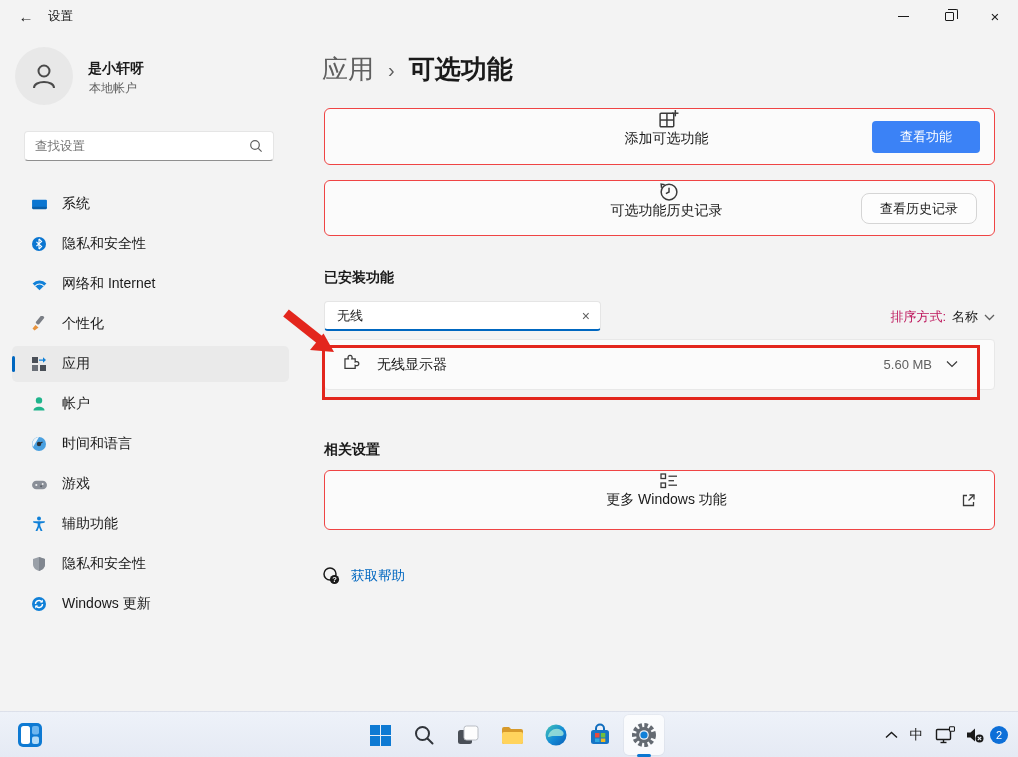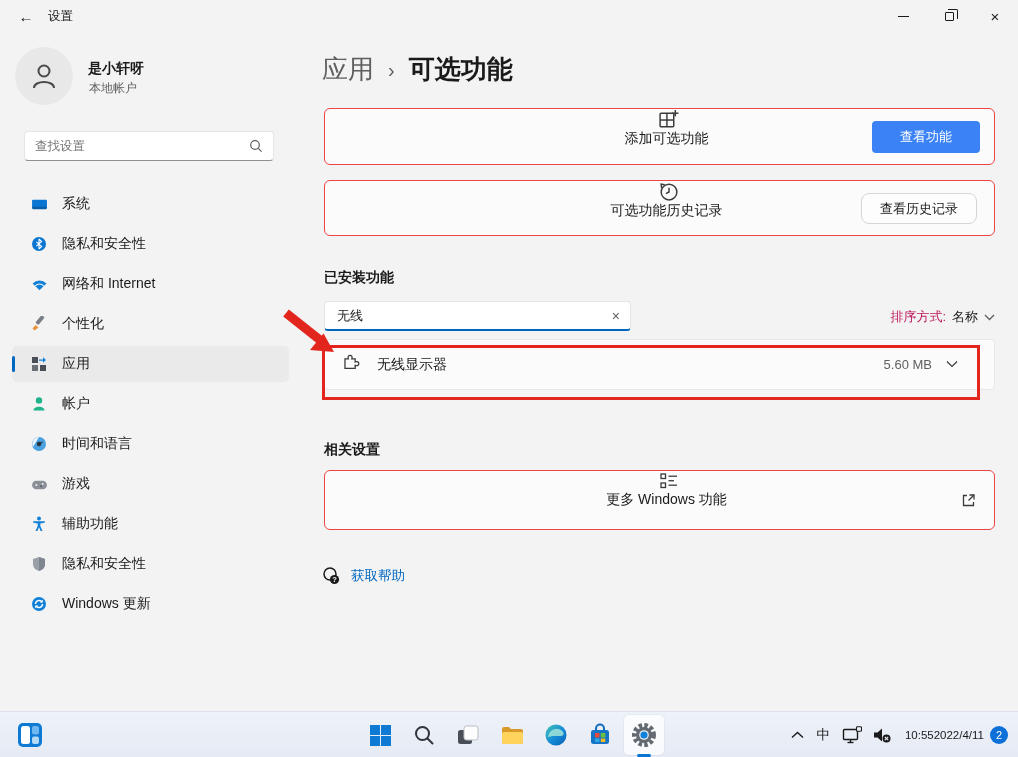--- a/index.html
+++ b/index.html
@@ -38,21 +38,21 @@
   .bc-current { color:#1a1a1a; font-weight:600; }
 
   .card { position:absolute; left:324px; width:671px; background:#fbfbfb; border:1px solid #ef4444; border-radius:6px; display:flex; align-items:center;flex-direction:column; }
   .card .cicon { margin-left:18px; width:22px; display:flex; align-items:center; justify-content:center; }
   .card .clabel { margin-left:14px; font-size:14px; }
   .btn-primary { position:absolute; right:14px; top:12px; height:32px; padding:0 28px; background:#3b82f6; color:#fff; border:none; border-radius:4px; font-size:13px; font-family:inherit; }
   .btn-secondary { position:absolute; right:17px; top:12px; height:31px; padding:0 18px; background:#fdfdfd; color:#1a1a1a; border:1px solid #d5d5d5; border-radius:8px; font-size:13px; font-family:inherit; }
 
   .section-h { position:absolute; left:324px; font-size:14px; font-weight:bold; }
 
-  .filter-box { position:absolute; left:324px; top:301px; width:307px; height:30px; background:#fff; border:1px solid #e5e5e5; border-bottom:2px solid #0067c0; border-radius:4px; display:flex; align-items:center; }
+  .filter-box { position:absolute; left:324px; top:301px; width:277px; height:30px; background:#fff; border:1px solid #e5e5e5; border-bottom:2px solid #0067c0; border-radius:4px; display:flex; align-items:center; }
   .filter-box input { flex:1; border:none; outline:none; background:transparent; font-size:13px; padding:0 8px 0 12px; color:#1a1a1a; font-family:inherit; }
   .clear-x { margin-right:10px; color:#5f5f5f; font-size:14px; cursor:default; }
 
   .sort-ctl { position:absolute; right:23px; top:308px; display:flex; align-items:center; gap:6px; font-size:13px; }
   .sort-label { color:#be185d; }
   .sort-value { color:#1a1a1a; }
 
   .feature-row { position:absolute; left:324px; top:339px; width:671px; height:51px; background:#fbfbfb; border:1px solid #e8e8e8; border-radius:4px; display:flex; align-items:center; }
   .feature-row .cicon { margin-left:17px; }
   .feature-row .clabel { margin-left:15px; font-size:14px; }
@@ -413,19 +413,15 @@
         </svg>
     </div>
     <div class="tray-cell">
       <svg width="20" height="18" viewBox="0 0 20 18">
           <path d="M2 6.5 L5.5 6.5 L10 2.5 L10 15.5 L5.5 11.5 L2 11.5 Z" fill="#1a1a1a"></path>
           <circle cx="14.5" cy="12.5" r="4" fill="#1a1a1a"></circle>
           <line x1="12.8" y1="10.8" x2="16.2" y2="14.2" stroke="#eef2f9" stroke-width="1.2"></line>
           <line x1="16.2" y1="10.8" x2="12.8" y2="14.2" stroke="#eef2f9" stroke-width="1.2"></line>
         </svg>
     </div>
-    <div class="tray-cell clock">
-      <div>10:55</div>
-      <div>2022/4/11</div>
-    </div>
     <div class="badge">2</div>
   </div>
 </div>
 
 </body></html>

